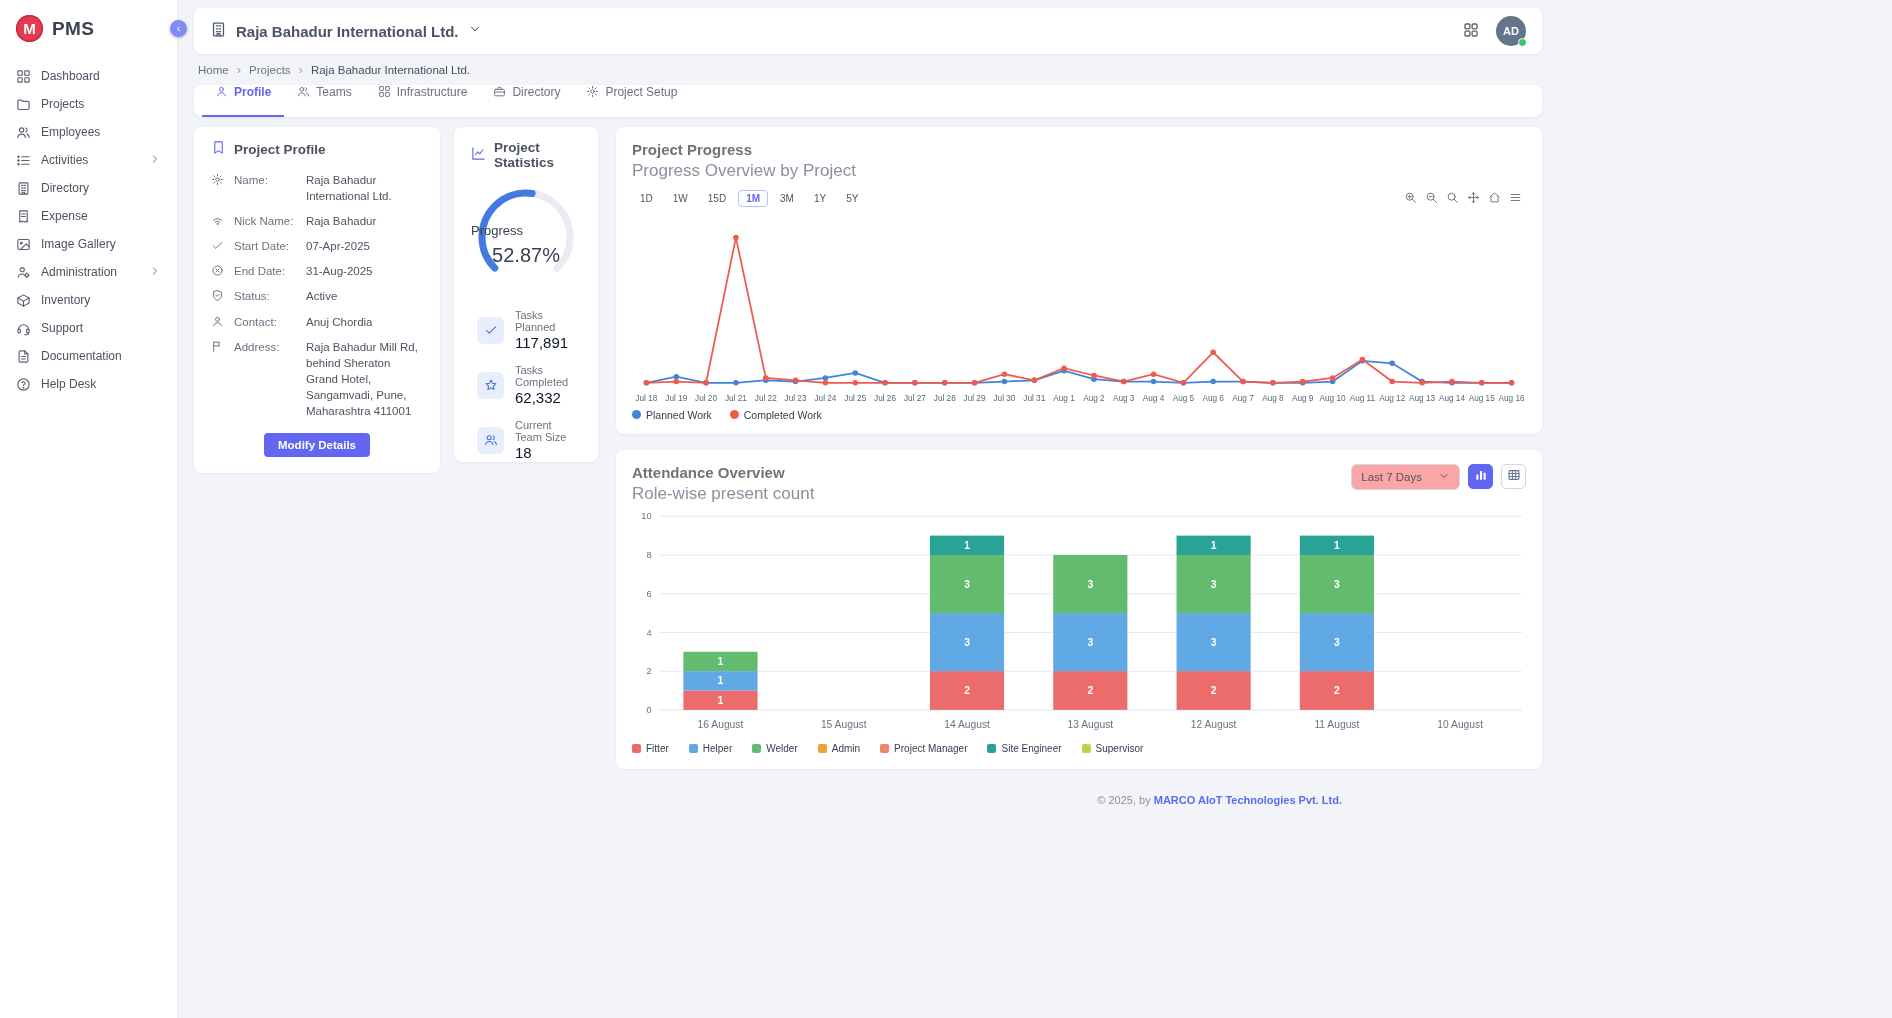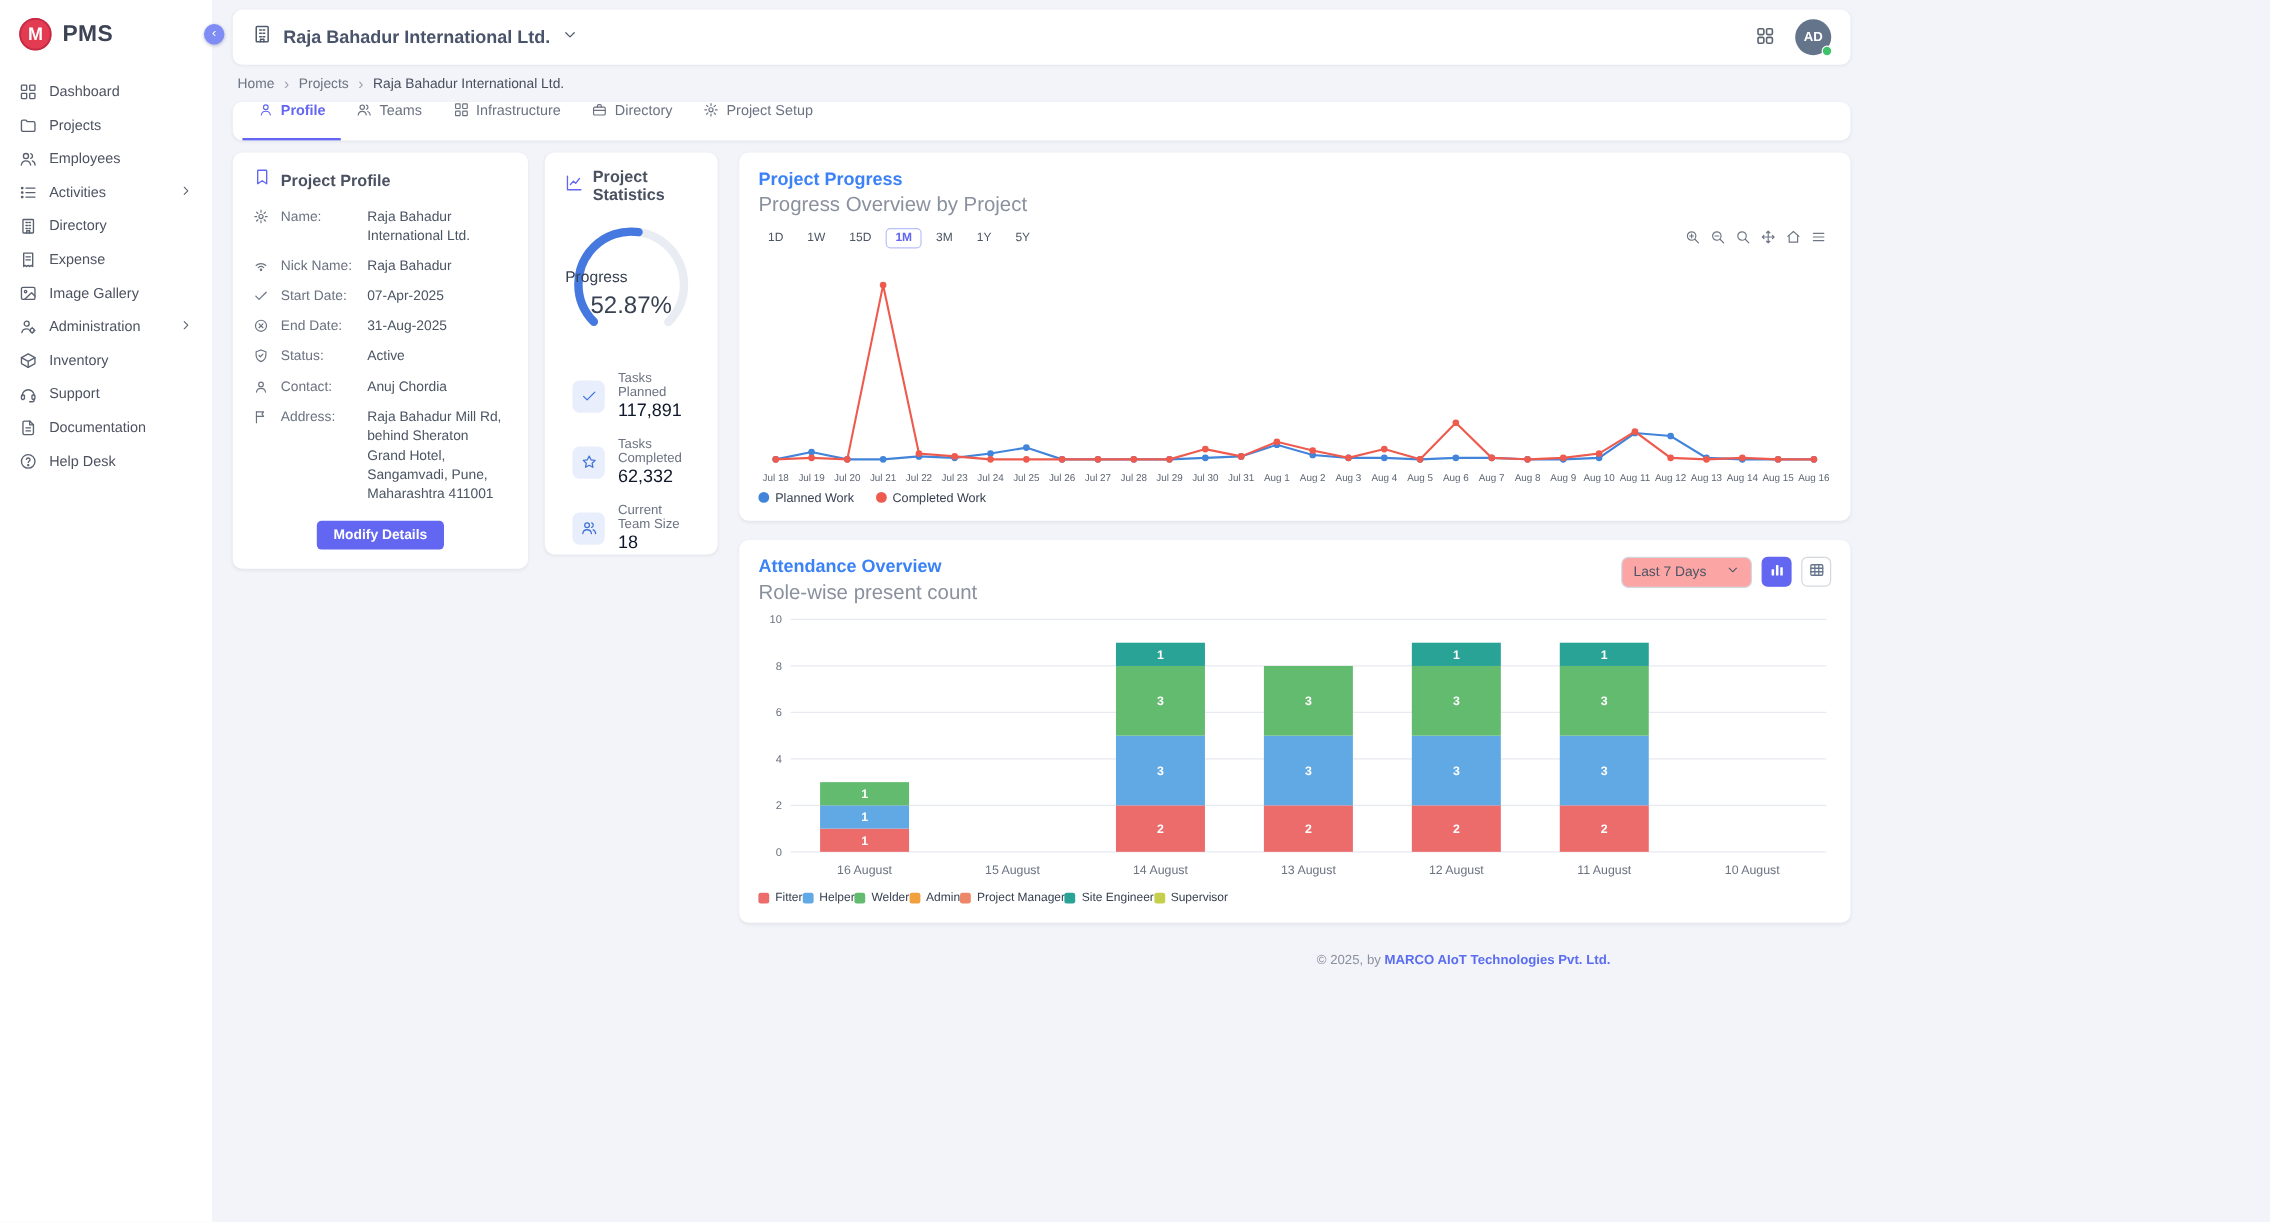--- a/index.html
+++ b/index.html
@@ -60,33 +60,33 @@
   .gauge-label{position:absolute;top:40px;width:100%;font-size:13px;color:#374151;font-weight:500}
   .gauge-value{position:absolute;top:61px;width:200%;left:-50%;text-align:center;font-size:20px;color:#374151}
   .stat-list{display:flex;flex-direction:column;gap:13px;padding-left:6px;margin-top:16px}
   .stat-item{display:flex;align-items:center;gap:11px}
   .stat-ic{width:27px;height:27px;border-radius:6px;background:#e8eefb;color:#4173d6;display:grid;place-items:center;flex:none}
   .stat-label{font-size:11px;color:#6b7280}
   .stat-value{font-size:15px;font-weight:400;color:#0f172a;margin-top:1px}
 
   
   .progress-card{padding:14px 16px 8px;position:relative}
-  .card-title-lg{font-size:15px;font-weight:700;color:#3b82f6}
+  .card-title-lg{font-size:15px;font-weight:700;color:#737373}
   .card-sub{font-size:17px;color:#8a919e;margin-top:3px}
   .ranges{display:flex;gap:4px;margin-top:9px}
   .range{border:1px solid transparent;background:none;font-size:10px;color:#4b5563;padding:2px 7px;border-radius:4px;cursor:pointer;font-family:inherit}
   .range.active{color:#6366f1;border-color:#b9c0f8;font-weight:700}
   .modebar{position:absolute;top:64px;right:20px;display:flex;gap:8px}
   .mode-btn{border:none;background:none;padding:0;color:#6f7683;cursor:pointer;display:grid;place-items:center}
   .chart-wrap{margin-top:4px}
   .chart-wrap svg{display:block;width:100%;height:auto}
   .legend{display:flex;justify-content:flex-start;align-items:center;gap:18px;font-size:10.5px;color:#374151;margin:0 0 5px}
   .lg-item{display:flex;align-items:center;gap:5px}
   .lg-dot{width:9px;height:9px;border-radius:50%;flex:none}
-  .legend.sq{gap:0;font-size:10px}
+  .legend.sq{gap:20px;font-size:10px}
   .legend.sq .lg-dot{border-radius:2px}
 
   
   .attendance-card{padding:14px 16px 10px}
   .att-head{display:flex;justify-content:space-between;align-items:flex-start;margin-bottom:4px}
   .att-controls{display:flex;align-items:center;gap:8px}
   .select{display:flex;align-items:center;gap:16px;border:1px solid #d3d7e0;border-radius:6px;padding:4px 9px;font-size:11.5px;color:#4b5563;background:#fca5a5;cursor:pointer;height:26px}
   .toggle{width:25px;height:25px;border-radius:5px;border:1px solid #d3d7e0;background:#fff;color:#64748b;display:grid;place-items:center;cursor:pointer;padding:0}
   .toggle.active{background:#6366f1;border-color:#6366f1;color:#fff}
 

